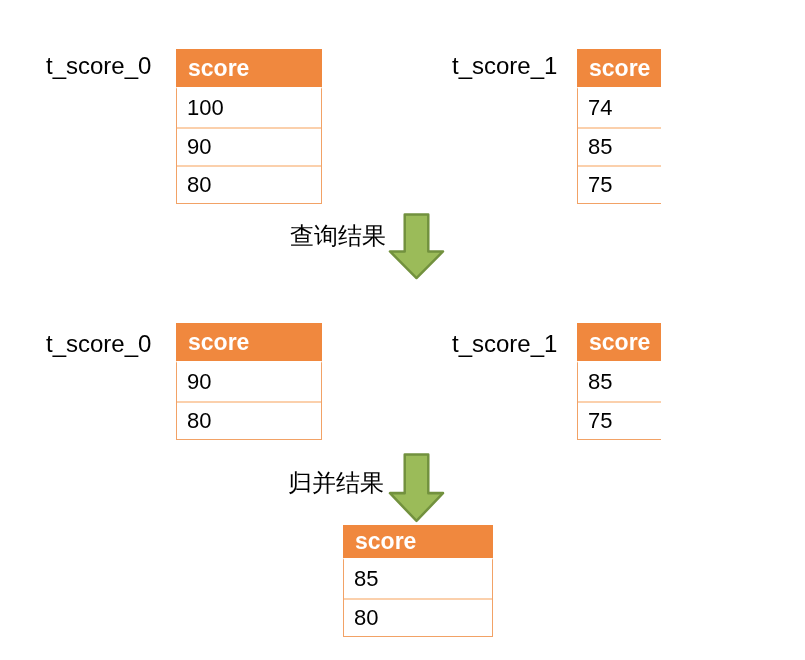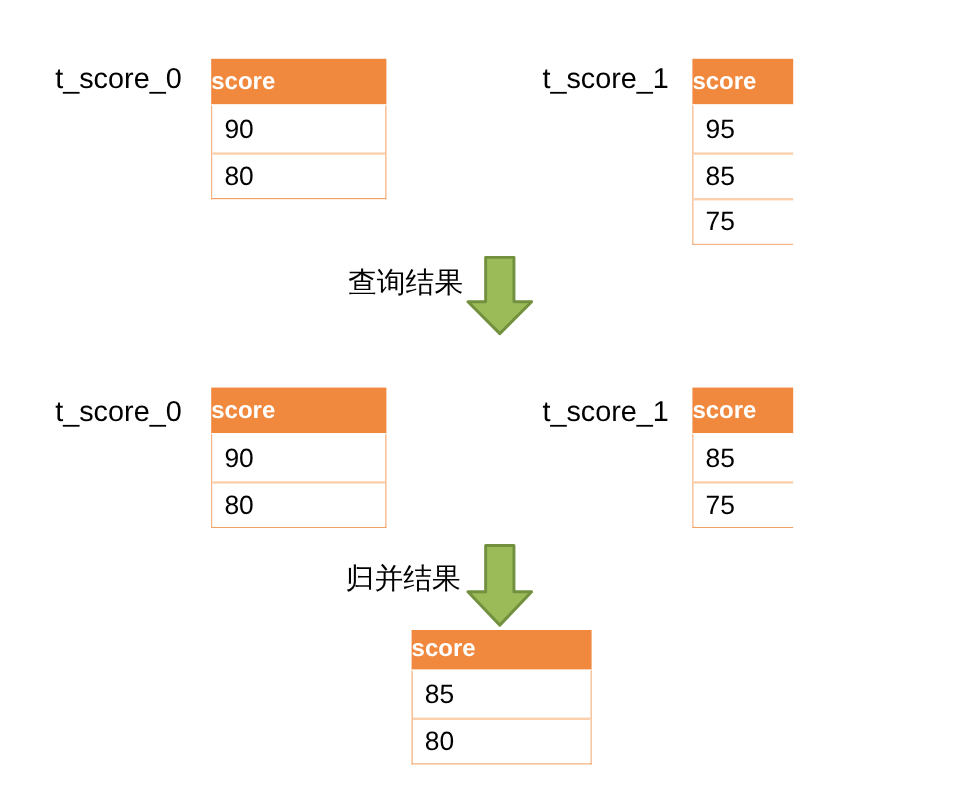--- a/index.html
+++ b/index.html
@@ -44,24 +44,24 @@
   .tbl {
     position: absolute;
     box-sizing: border-box;
     background: var(--background);
   }
   .thead {
     height: 38px;
     background: var(--header-bg);
     color: var(--header-text);
     font-weight: bold;
-    font-size: 20px;
+    font-size: 23px;
     display: flex;
     align-items: center;
-    padding-left: 0;
+    padding-left: 12px;
     box-sizing: border-box;
   }
   .thead.short { height: 33px; }
   .tbody {
     border: 1px solid var(--border-outer);
     border-top: 2px solid var(--background);
     box-sizing: border-box;
   }
   .cell {
     height: 38px;
@@ -88,31 +88,32 @@
 </head>
 <body>
 
 <div class="canvas">
 
   <div class="tbl-label" style="left:46px; top:52px;">t_score_0</div>
 
   <div class="tbl" style="left:176px; top:49px; width:146px;">
     <div class="thead">score</div>
     <div class="tbody">
+      <div class="cell">100</div>
       <div class="cell">90</div>
       <div class="cell">80</div>
     </div>
   </div>
 
   <div class="tbl-label" style="left:452px; top:52px;">t_score_1</div>
 
   <div class="tbl" style="left:577px; top:49px; width:146px;">
     <div class="thead">score</div>
     <div class="tbody">
-      <div class="cell">95</div>
+      <div class="cell">74</div>
       <div class="cell">85</div>
       <div class="cell">75</div>
     </div>
   </div>
 
   <div class="step-label" style="left:290px; top:222px;">查询结果</div>
 
   <div class="arrow" style="left:388px; top:213px; width:57px; height:67px;">
     <svg viewBox="0 0 58 68" preserveAspectRatio="none" aria-hidden="true">
       <polygon points="17,1.5 41,1.5 41,39 56,39 29,66 2,39 17,39"></polygon>

